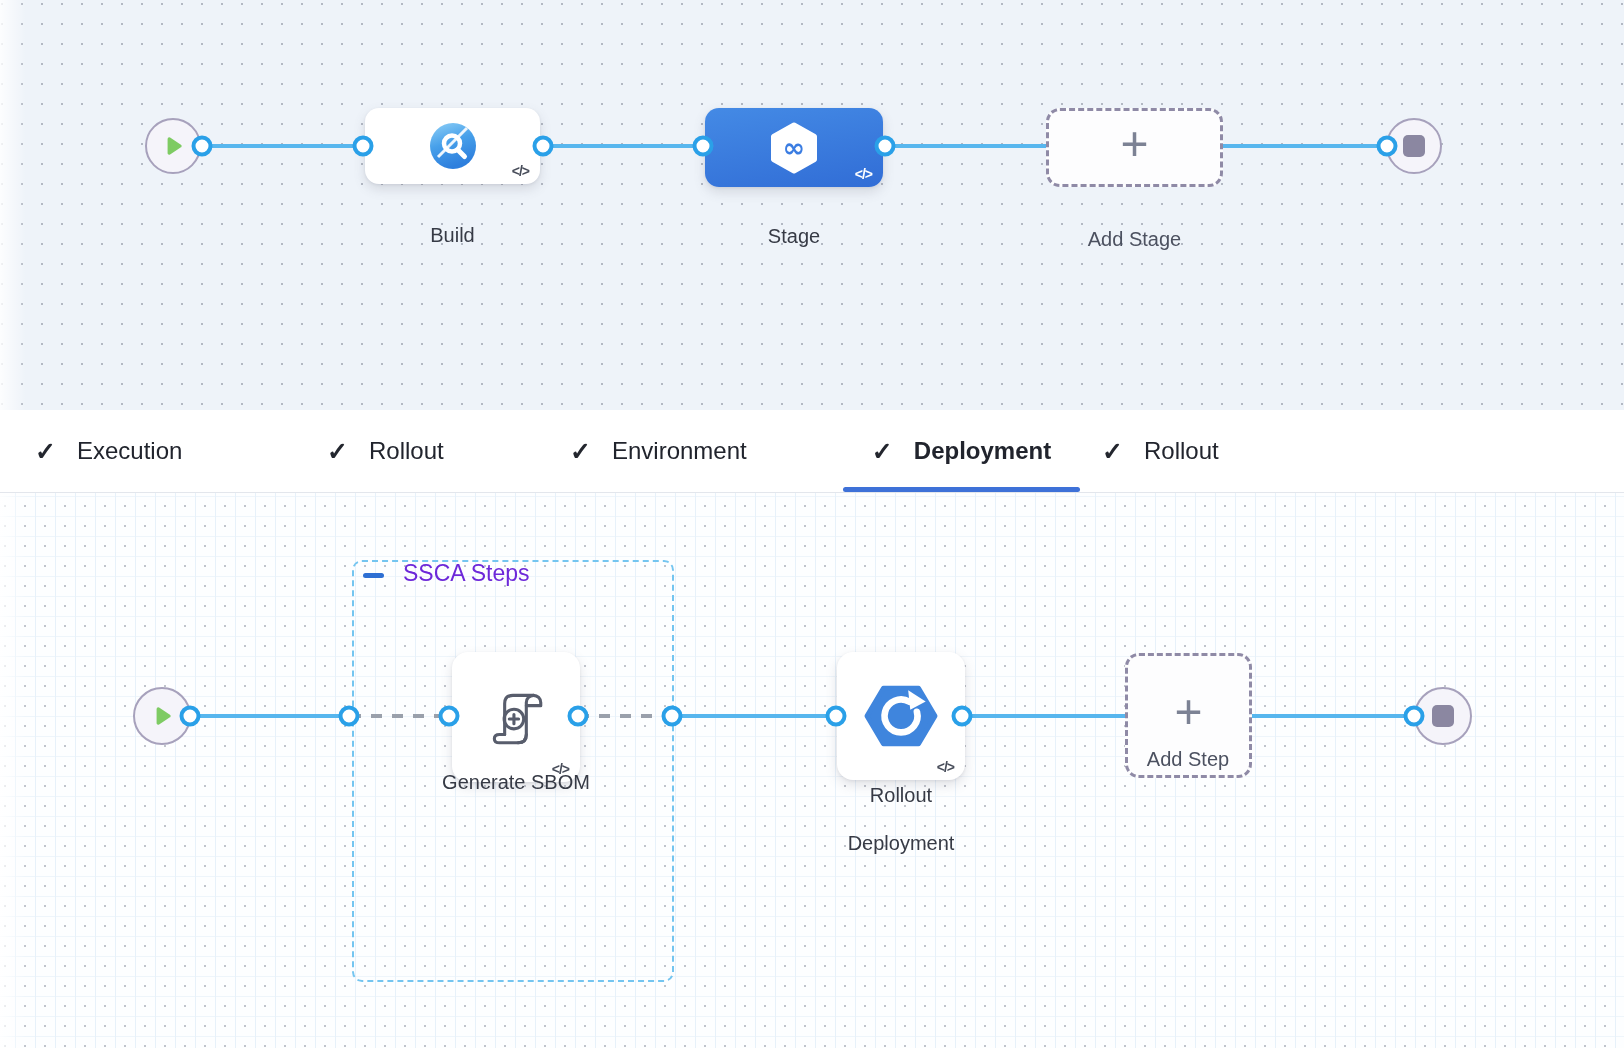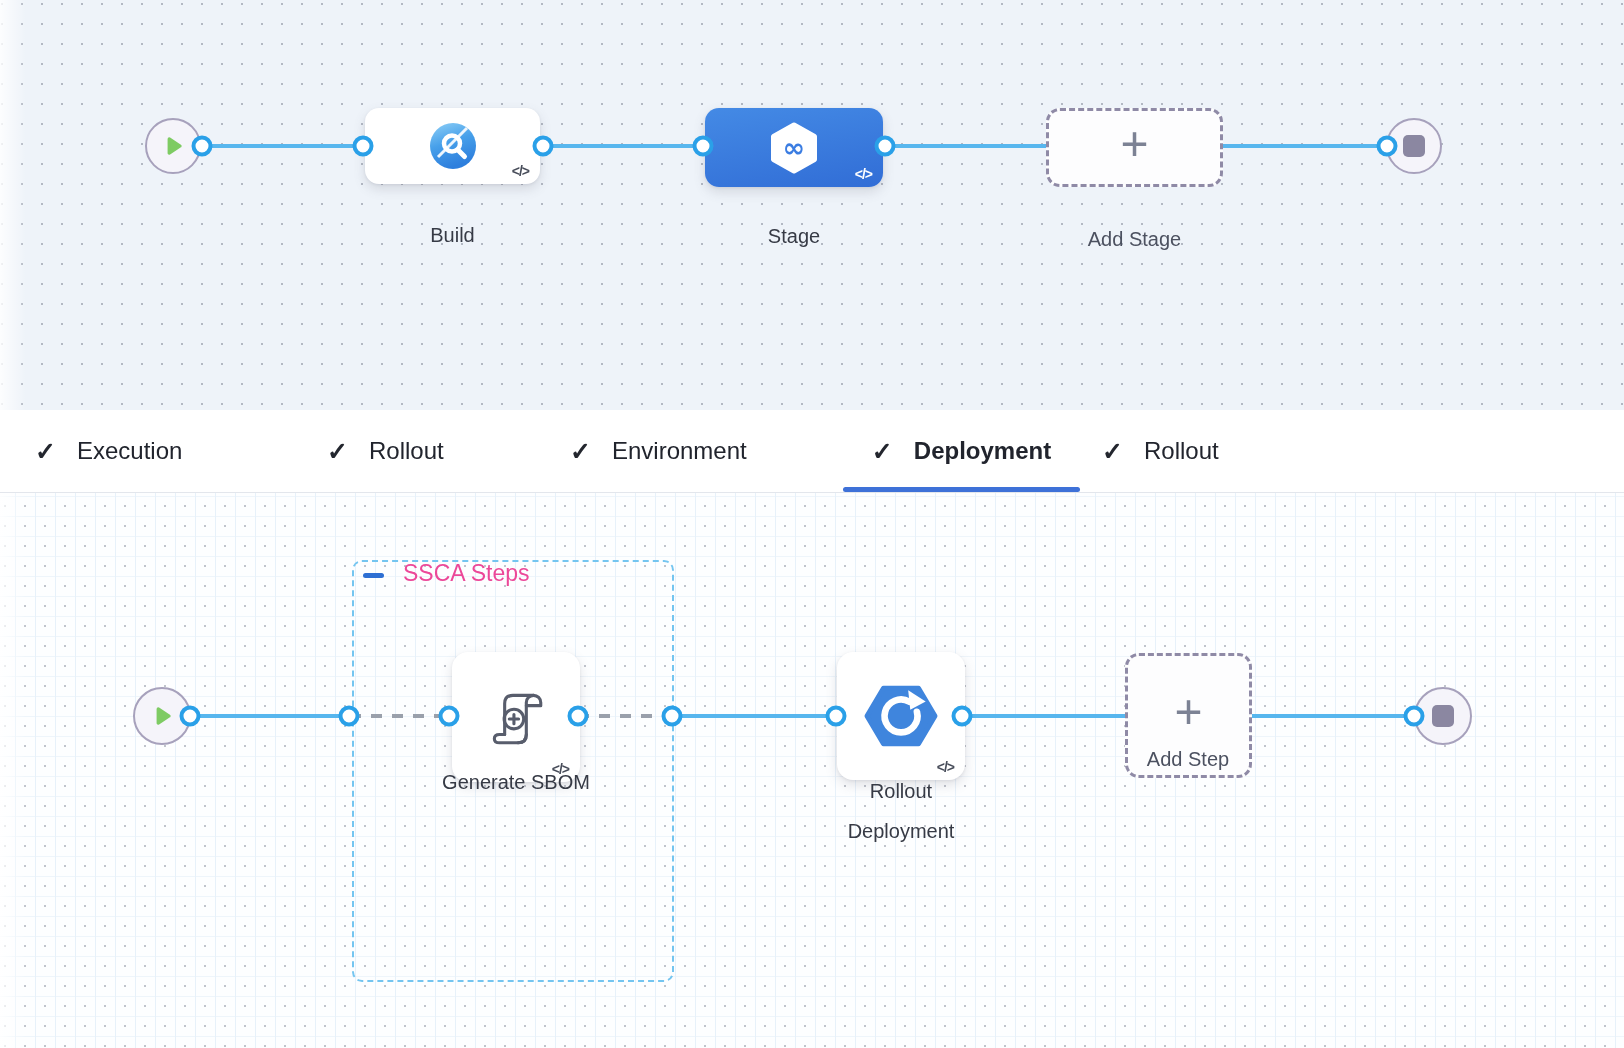--- a/index.html
+++ b/index.html
@@ -73,21 +73,21 @@
   .plus-glyph { font-size:48px; font-weight:300; color:#7c8294; line-height:0.8; margin-top:-6px; }
   .flow-label { position:absolute; text-align:center; font-size:20px; color:#363a45; z-index:3; }
   .flow-label.muted { color:#4c5160; }
 
   
   .step-group { position:absolute; left:352px; top:560px; width:322px; height:422px;
       border:2px dashed #74c5f0; border-radius:10px; z-index:1; }
   .group-minus { position:absolute; left:363px; top:573px; width:21px; height:5px;
       border-radius:2.5px; background:#2e6fd3; z-index:4; cursor:pointer; }
   .group-label { position:absolute; left:403px; top:560px; font-size:23px;
-      color:#ec4899; z-index:4; }
+      color:#6d28d9; z-index:4; }
 
   svg { display:block; }
 </style>
 </head>
 <body>
 
 <div class="stage-wrap">
 
   <div class="canvas-top"></div>
 
@@ -208,21 +208,21 @@
   <div class="node-card" style="left:837px; top:652px; width:128px; height:128px; border-radius:16px;">
     <span>
       <svg width="74" height="74" viewBox="0 0 72 72">
         <polygon points="19,9 53,9 69,36 53,63 19,63 3,36" fill="#3f85dd" stroke="#3f85dd" stroke-width="5" stroke-linejoin="round"></polygon>
         <path d="M44 22.1 A16 16 0 1 0 51.5 31.9" fill="none" stroke="#ffffff" stroke-width="6.5" stroke-linecap="round"></path>
         <polygon points="43,11 60,22 45,30" fill="#ffffff"></polygon>
       </svg>
     </span>
     <span class="code-badge">&lt;/&gt;</span>
   </div>
-  <div class="flow-label" style="left:816px; top:771px; width:170px; line-height:40px;">Rollout Deployment</div>
+  <div class="flow-label" style="left:816px; top:771px; width:170px; line-height:48px;">Rollout Deployment</div>
 
   <div class="add-node" style="left:1125px; top:653px; width:127px; height:125px;">
     <span class="plus-glyph">+</span>
   </div>
   <div class="flow-label muted" style="left:1088px; top:748px; width:200px;">Add Step</div>
 
   <div class="terminal" style="left:1414px; top:687px; width:58px; height:58px;">
     <span class="stop-square"></span>
   </div>
 

